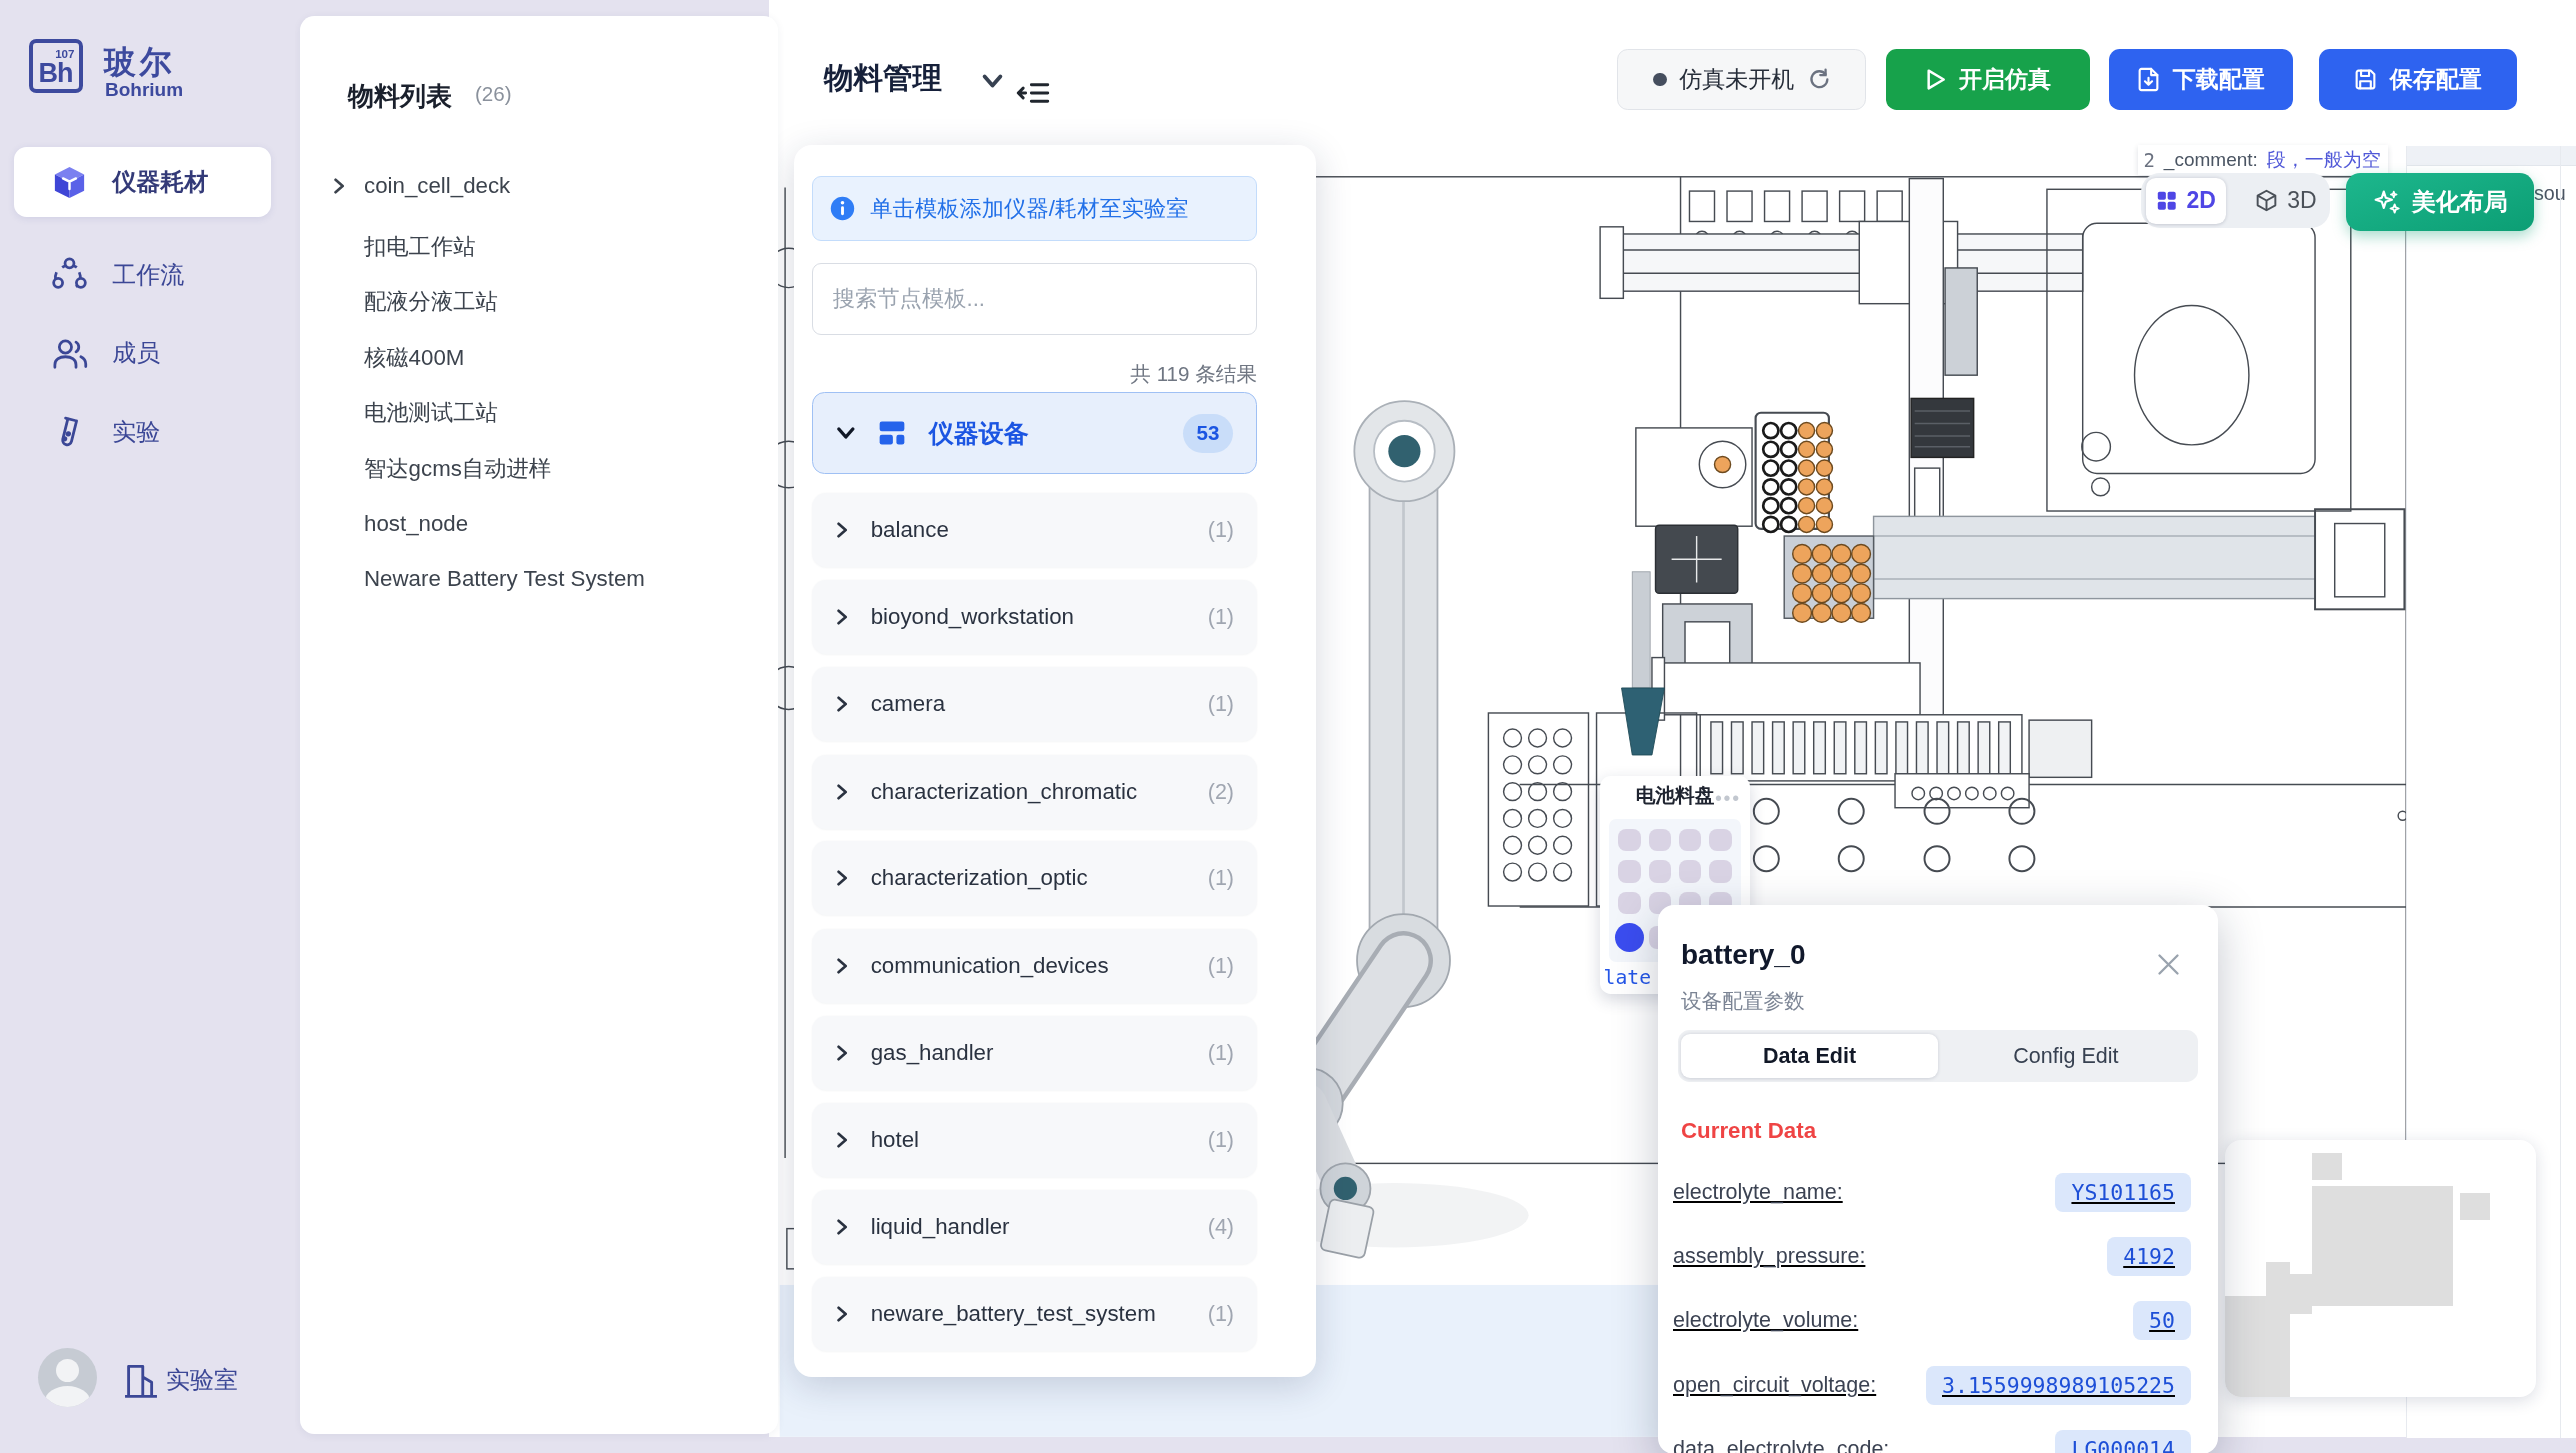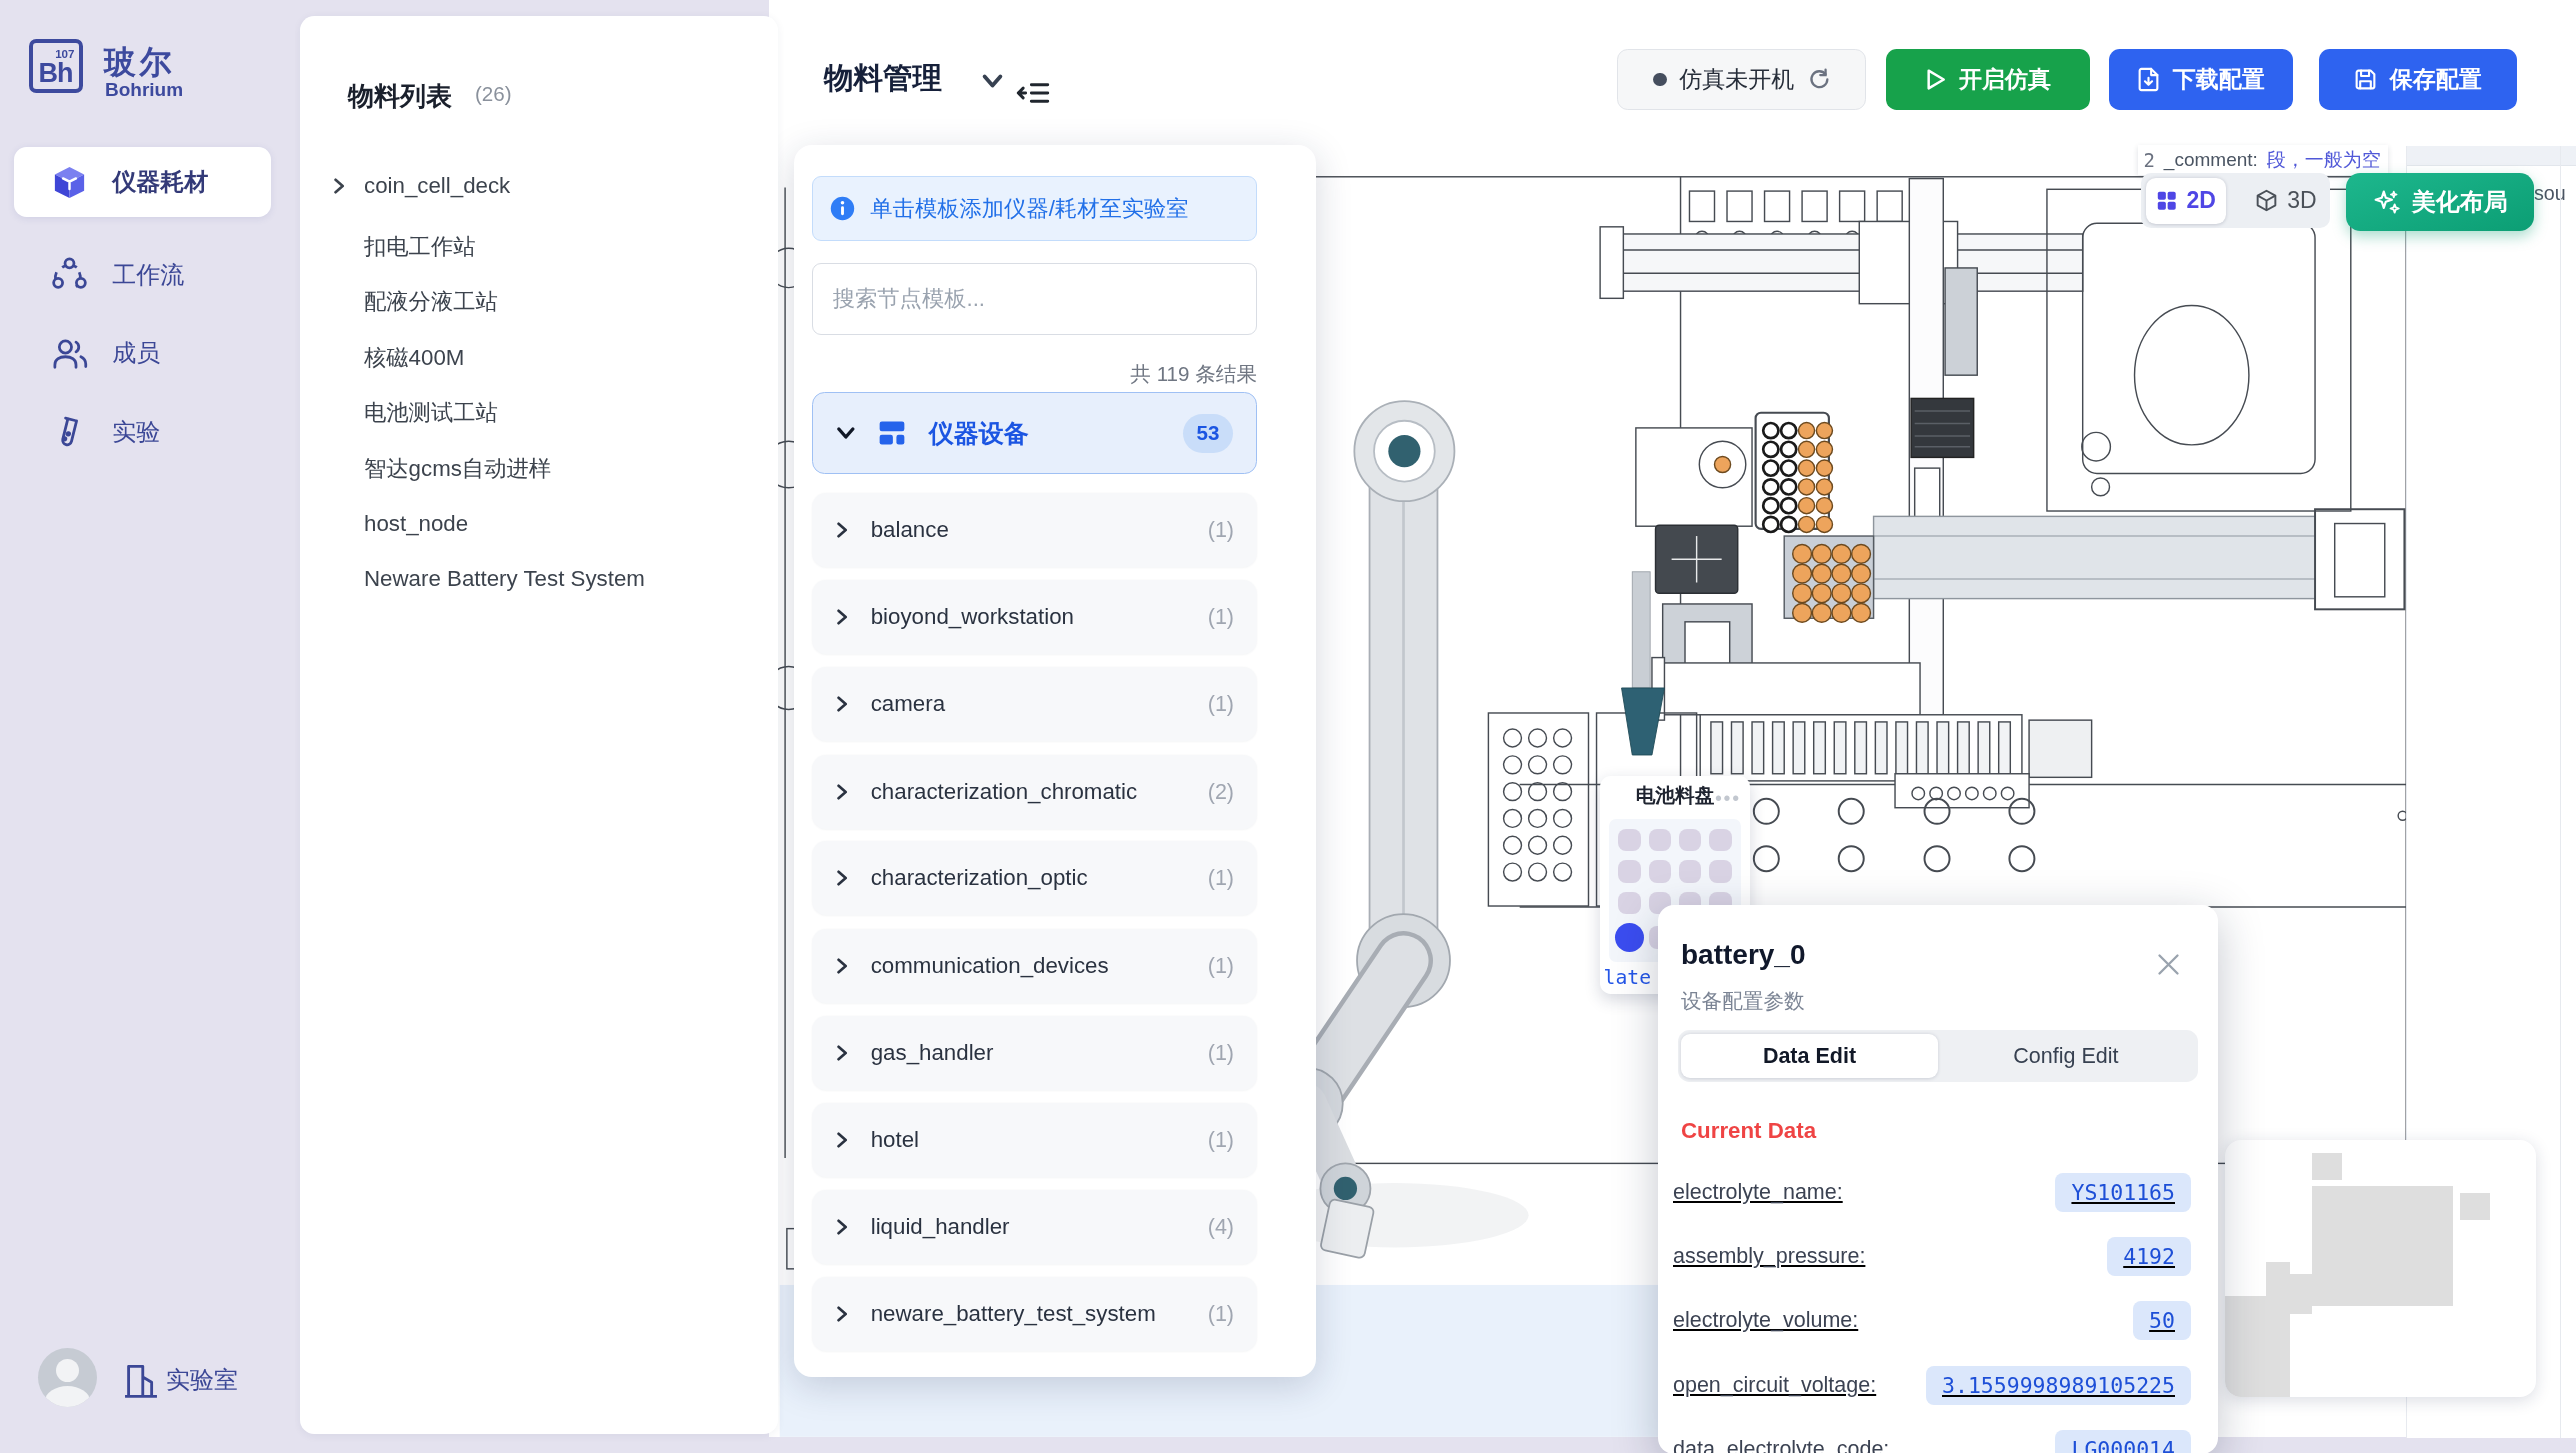--- a/index.html
+++ b/index.html
@@ -59,21 +59,21 @@
   #tooltip { left:2138px; top:145px; width:250px; height:30px; background:#fff; z-index:18;
     box-shadow:0 1.8px 5.4px rgba(30,40,70,.15); overflow:hidden; white-space:nowrap;
     font-size:19px; display:flex; align-items:center; gap:9px; padding-left:5.4px;}
   .tt-prefix { color:#6b7280; font-family:"DejaVu Sans Mono", monospace;}
   .tt-key { color:#4b5563; }
   .tt-val { color:#5058d8; font-family:"DejaVu Sans Mono", monospace;}
   #tooltip2 { left:2252px; top:175px; width:80px; height:9px; overflow:hidden; z-index:18;
     font-size:18px; color:#5058d8; font-family:"DejaVu Sans Mono", monospace;}
 
   
-  #toggle { left:2141px; top:173px; width:189px; height:55px; background:#eceff3; border-radius:10px;
+  #toggle { left:2141px; top:173px; width:189px; height:55px; background:#eceff3; border-radius:19px;
     z-index:45; display:flex; align-items:center; padding:4.5px;gap:20px; }
   .tgl { height:46px; border-radius:9.8px; display:flex; align-items:center; justify-content:center; gap:9px;
     font-size:23px; cursor:pointer; }
   #tgl-2d { width:91px; background:#fff; color:#4f46e5; font-weight:bold; box-shadow:0 0.9px 3.6px rgba(20,30,60,.18);}
   #tgl-3d { width:89px; color:#4a5058; }
   #btn-beautify { left:2346px; top:173px; width:188px; height:58px; border-radius:14.3px; z-index:45;
     background:linear-gradient(160deg,#1db78d,#0c9e74); color:#fff; font-size:24px; font-weight:bold;
     display:flex; align-items:center; justify-content:center; gap:10.7px; cursor:pointer;
     box-shadow:0 5.4px 14.3px rgba(13,158,116,.35);}
 

